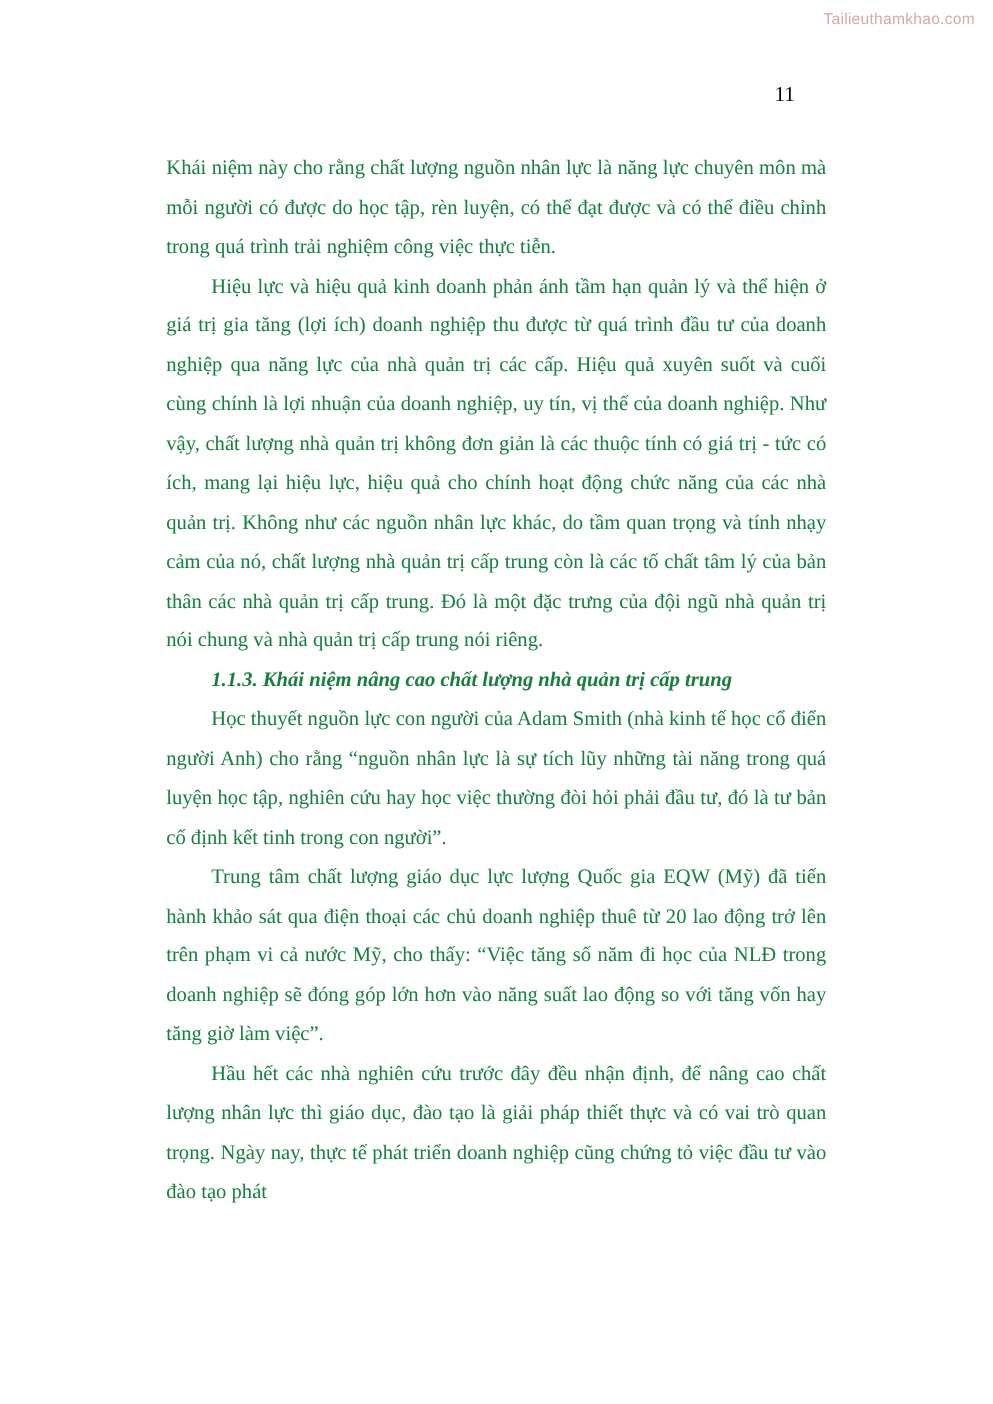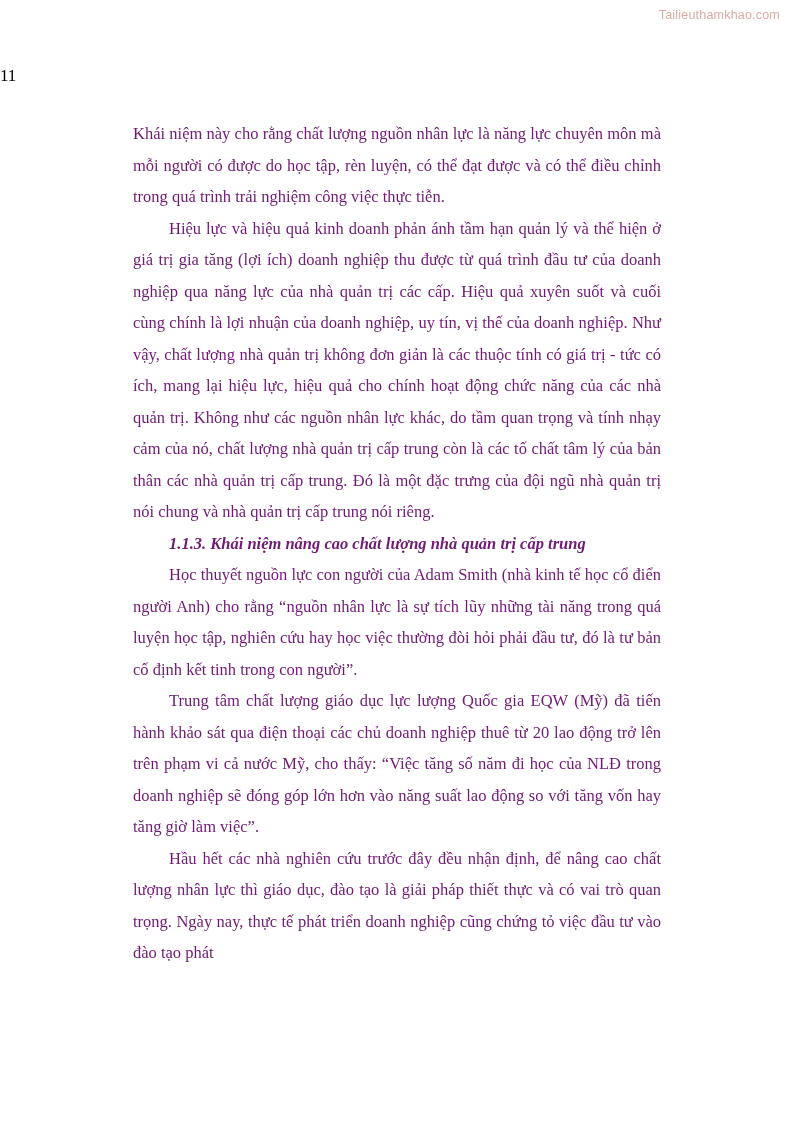--- a/index.html
+++ b/index.html
@@ -29,39 +29,39 @@
     font-size: 12.5px;
     color: #d8a9a0;
     letter-spacing: 0.2px;
     user-select: none;
   }
   .page-number {
     position: absolute;
     top: 66px;
     left: 0;
     width: 636px;
-    text-align: left;
+    text-align: right;
     font-size: 17px;
     font-family: "Liberation Serif", serif;
     color: #000;
   }
   .content {
     position: absolute;
     top: 118px;
     left: 133px;
     width: 528px;
   }
   p {
     margin: 0;
     font-size: 16.5px;
     line-height: 31.5px;
     text-align: justify;
     text-justify: inter-word;
     text-indent: 36px;
-    color: #701a75;
+    color: #15803d;
   }
   p.no-indent {
     text-indent: 0;
   }
   p.heading {
     font-weight: bold;
     font-style: italic;
     text-indent: 36px;
     text-align: left;
     font-family: Liberation Serif, serif;

